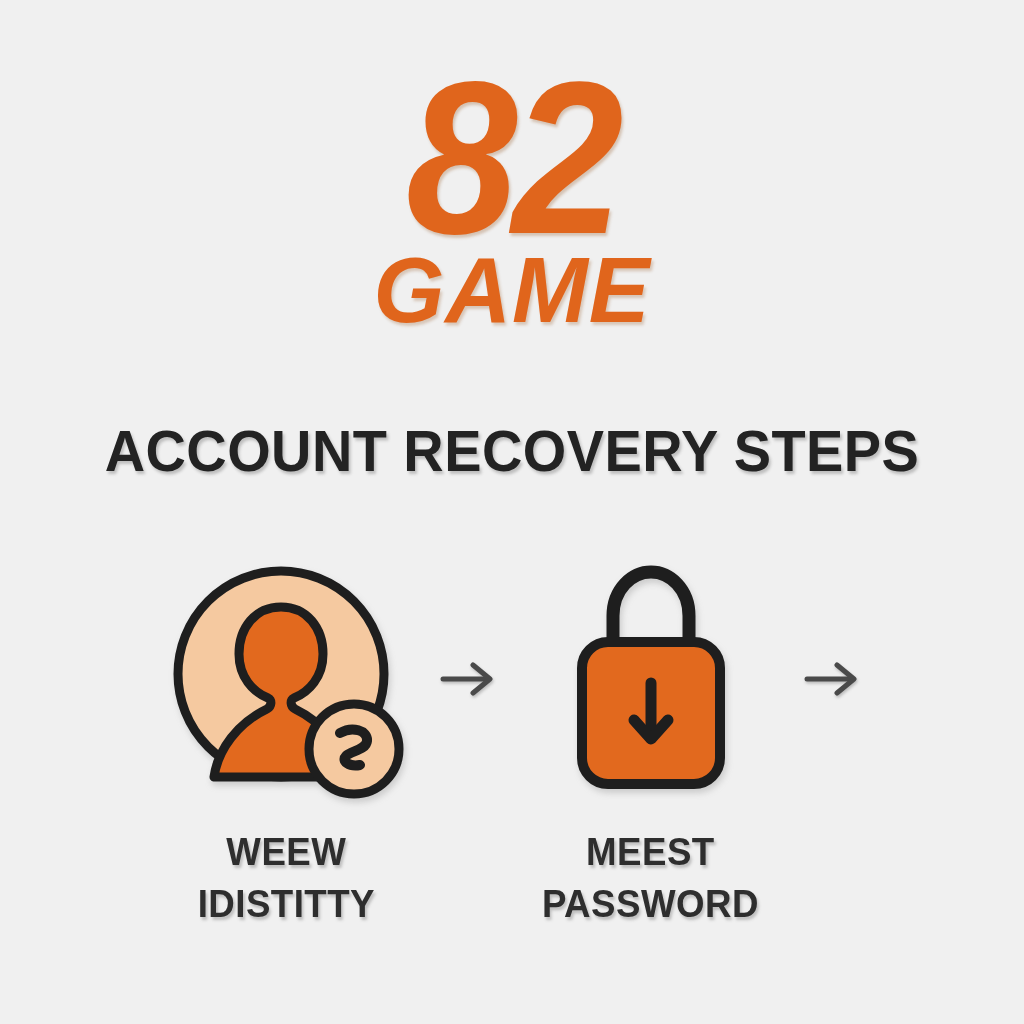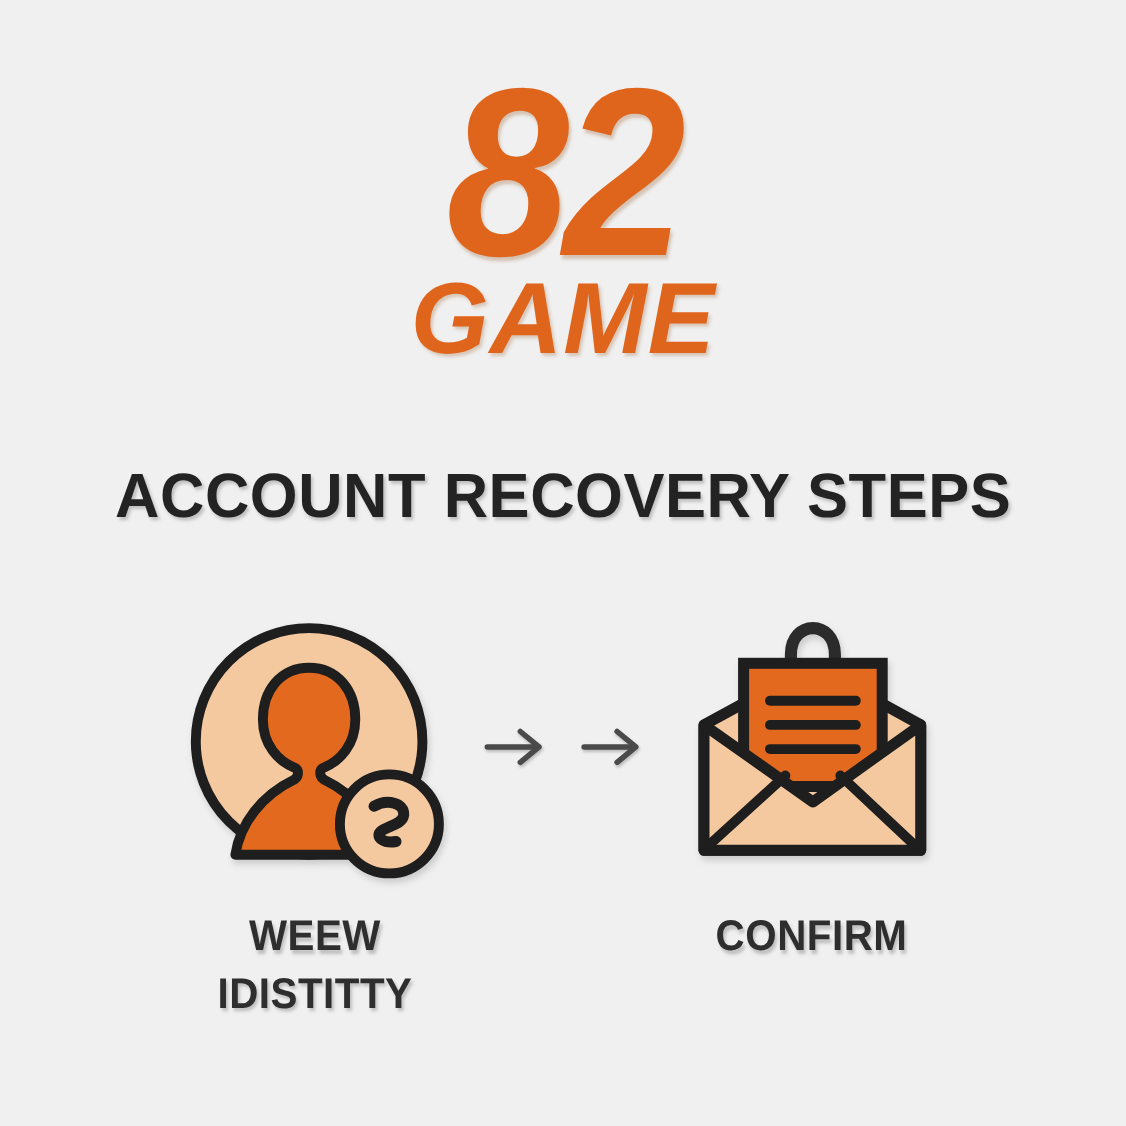--- a/index.html
+++ b/index.html
@@ -178,52 +178,44 @@
 
     <div class="step-arrow">
       <span>
         <svg width="62" height="44" viewBox="0 0 62 44" xmlns="http://www.w3.org/2000/svg">
           <path d="M6 22 H 50" fill="none" stroke="#4a4a4a" stroke-width="5" stroke-linecap="round"></path>
           <path d="M36 8 L 53 22 L 36 36" fill="none" stroke="#4a4a4a" stroke-width="5" stroke-linecap="round" stroke-linejoin="round"></path>
         </svg>
       </span>
     </div>
 
+    <div class="step">
+      <div class="step-art">
+        <span>
+          <svg class="icon-svg" width="200" height="240" viewBox="0 0 200 240" xmlns="http://www.w3.org/2000/svg">
+
+            <path d="M63 86 V 57 C 63 30, 82 13, 101 13 C 120 13, 139 30, 139 57 V 86" fill="none" stroke="#1e1e1e" stroke-width="13" stroke-linecap="round"></path>
+
+            <rect x="32" y="83" width="138" height="142" rx="26" ry="26" fill="#e2691e" stroke="#1e1e1e" stroke-width="10"></rect>
+
+            <path d="M101 124 V 176" fill="none" stroke="#1e1e1e" stroke-width="11" stroke-linecap="round"></path>
+            <path d="M84 161 L 101 180 L 118 161" fill="none" stroke="#1e1e1e" stroke-width="11" stroke-linecap="round" stroke-linejoin="round"></path>
+          </svg>
+        </span>
+      </div>
+      <div class="step-label">
+        <span class="lbl-line">MEEST</span>
+        <span class="lbl-line">PASSWORD</span>
+      </div>
+    </div>
 
     <div class="step-arrow">
       <span>
         <svg width="62" height="44" viewBox="0 0 62 44" xmlns="http://www.w3.org/2000/svg">
           <path d="M6 22 H 50" fill="none" stroke="#4a4a4a" stroke-width="5" stroke-linecap="round"></path>
           <path d="M36 8 L 53 22 L 36 36" fill="none" stroke="#4a4a4a" stroke-width="5" stroke-linecap="round" stroke-linejoin="round"></path>
         </svg>
       </span>
     </div>
 
-    <div class="step">
-      <div class="step-art">
-        <span>
-          <svg class="icon-svg" width="240" height="240" viewBox="0 0 240 240" xmlns="http://www.w3.org/2000/svg">
-
-            <path d="M101 48 V 36 C 101 20, 111 12, 121 12 C 131 12, 141 20, 141 36 V 48" fill="none" stroke="#2b2b2b" stroke-width="11" stroke-linecap="round"></path>
-
-            <path d="M22 214 V 100 L 121 46 L 219 100 V 214 Z" fill="#f5c9a0" stroke="#1e1e1e" stroke-width="10" stroke-linejoin="round"></path>
-
-            <rect x="58" y="44" width="126" height="112" fill="#e2691e" stroke="#1e1e1e" stroke-width="10"></rect>
-
-            <path d="M82 78 H 160" fill="none" stroke="#1e1e1e" stroke-width="9" stroke-linecap="round"></path>
-            <path d="M82 100 H 160" fill="none" stroke="#1e1e1e" stroke-width="9" stroke-linecap="round"></path>
-            <path d="M82 122 H 160" fill="none" stroke="#1e1e1e" stroke-width="9" stroke-linecap="round"></path>
-
-            <path d="M22 214 V 100 L 121 170 L 219 100 V 214 Z" fill="#f5c9a0" stroke="#1e1e1e" stroke-width="10" stroke-linejoin="round"></path>
-
-            <path d="M28 208 L 96 146" fill="none" stroke="#1e1e1e" stroke-width="9" stroke-linecap="round"></path>
-            <path d="M212 208 L 146 146" fill="none" stroke="#1e1e1e" stroke-width="9" stroke-linecap="round"></path>
-          </svg>
-        </span>
-      </div>
-      <div class="step-label">
-        <span class="lbl-line">CONFIRM</span>
-        <span class="lbl-line"></span>
-      </div>
-    </div>
 
   </div>
 </div>
 
 </body></html>

